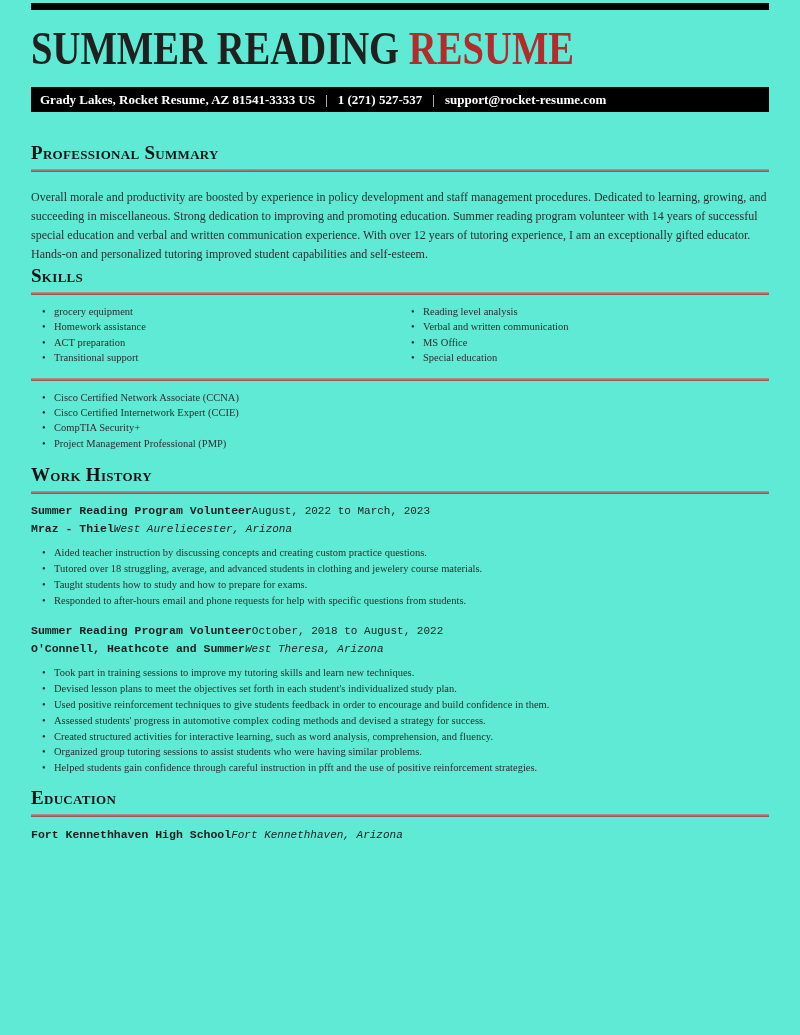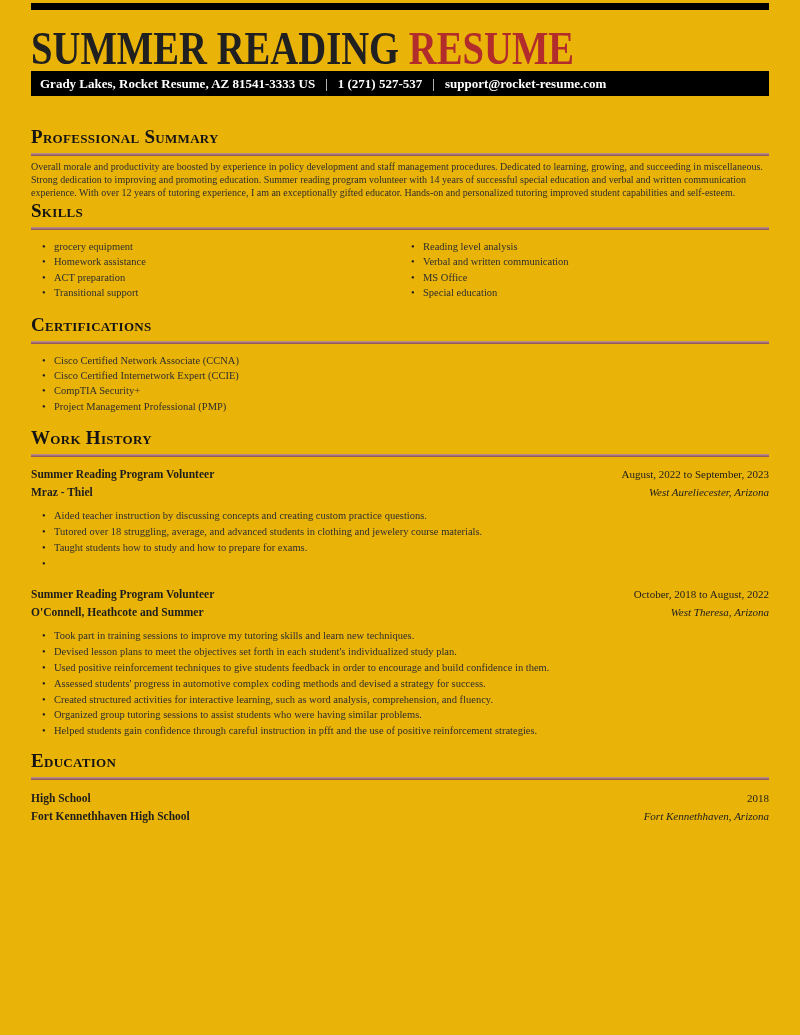--- a/index.html
+++ b/index.html
@@ -1,51 +1,51 @@
 <!DOCTYPE html>
 <html><head>
 <meta charset="utf-8">
 <style>
   * { margin:0; padding:0; box-sizing:border-box; }
   html,body { background:#fff; }
   .page {
-    width:800px; height:1035px; background:#eab308; overflow:hidden;
+    width:800px; height:1035px; background:#5eead4; overflow:hidden;
     font-family:"Liberation Serif", serif; color:#2e2e2e; position:relative;
   }
   .content { padding:0 31px; }
   .top-bar { height:7px; background:#000; margin-top:3px; }
   .title {
     margin-top:16px; font-size:46px; font-weight:bold; color:#202020;
     line-height:45px; white-space:nowrap; transform:scaleX(.84);
     transform-origin:left center;
   }
   .title .accent { color:#b22c2c; }
   .contact-bar {
-    margin-top:0; background:#000; color:#fff; height:25px; line-height:25px;
+    margin-top:16px; background:#000; color:#fff; height:25px; line-height:25px;
     font-size:13px; font-weight:bold; padding-left:9px; white-space:nowrap;
   }
   .contact-bar .sep { margin:0 10px; font-weight:normal; }
   .section-heading {
     font-variant:small-caps; font-weight:700; font-size:19px; line-height:24px;
     color:#141414; letter-spacing:.3px;
   }
   .rule { height:3px; margin-top:4px; background:linear-gradient(#bf9595,#8d4f4f); }
   .sec-summary { margin-top:29px; }
-  .summary-text { margin-top:4px; font-size:10px; line-height:13px; color:#2e2e2e; }
+  .summary-text { margin-top:16px; font-size:12px; line-height:19px; color:#2e2e2e; }
   .sec-skills { margin-top:0; }
   .two-col { display:flex; margin-top:9px; }
   .col { width:50%; }
   .li { display:flex; padding-left:11px; font-size:10.5px; line-height:15.4px; color:#2e2e2e; }
   .dot { width:12px; color:#222; flex:none; }
   .sec-certs { margin-top:12px; }
   .cert-list { margin-top:9px; }
   .sec-work { margin-top:12px; }
   .job1 { margin-top:8px; }
   .job2 { margin-top:14px; }
-  .row { display:flex; justify-content:space-between; line-height:18px; }
+  .row { display:flex; line-height:18px;font-family:Liberation Mono, monospace; }
   .row .left { font-weight:bold; font-size:11.5px; color:#1d1d1d; }
   .row .right { font-size:11px; color:#1d1d1d; }
   .row .right.italic { font-style:italic; }
   .bullets { margin-top:7px; }
   .job-bullets .li { line-height:15.8px; }
   .sec-edu { margin-top:10px; }
   .edu-rows { margin-top:9px; }
 </style>
 </head>
 <body>
@@ -104,21 +104,20 @@
             </div>
           <div class="li">
               <span class="dot">•</span>
               <span>Special education</span>
             </div>
         </div>
       </div>
     </div>
 
     <div class="sec-certs">
-      <div class="section-heading">Certifications</div>
       <div class="rule"></div>
       <div class="cert-list">
         <div class="li">
             <span class="dot">•</span>
             <span>Cisco Certified Network Associate (CCNA)</span>
           </div>
         <div class="li">
             <span class="dot">•</span>
             <span>Cisco Certified Internetwork Expert (CCIE)</span>
           </div>
@@ -133,41 +132,42 @@
       </div>
     </div>
 
     <div class="sec-work">
       <div class="section-heading">Work History</div>
       <div class="rule"></div>
 
       <div class="job1">
         <div class="row">
           <span class="left">Summer Reading Program Volunteer</span>
-          <span class="right">August, 2022 to September, 2023</span>
+          <span class="right">August, 2022 to March, 2023</span>
         </div>
         <div class="row">
           <span class="left">Mraz - Thiel</span>
           <span class="right italic">West Aureliecester, Arizona</span>
         </div>
         <div class="bullets job-bullets">
           <div class="li">
               <span class="dot">•</span>
               <span>Aided teacher instruction by discussing concepts and creating custom practice questions.</span>
             </div>
           <div class="li">
               <span class="dot">•</span>
               <span>Tutored over 18 struggling, average, and advanced students in clothing and jewelery course materials.</span>
             </div>
           <div class="li">
               <span class="dot">•</span>
               <span>Taught students how to study and how to prepare for exams.</span>
             </div>
           <div class="li">
               <span class="dot">•</span>
+              <span>Responded to after-hours email and phone requests for help with specific questions from students.</span>
             </div>
         </div>
       </div>
 
       <div class="job2">
         <div class="row">
           <span class="left">Summer Reading Program Volunteer</span>
           <span class="right">October, 2018 to August, 2022</span>
         </div>
         <div class="row">
@@ -205,24 +205,20 @@
             </div>
         </div>
       </div>
     </div>
 
     <div class="sec-edu">
       <div class="section-heading">Education</div>
       <div class="rule"></div>
       <div class="edu-rows">
         <div class="row">
-          <span class="left">High School</span>
-          <span class="right">2018</span>
-        </div>
-        <div class="row">
           <span class="left">Fort Kennethhaven High School</span>
           <span class="right italic">Fort Kennethhaven, Arizona</span>
         </div>
       </div>
     </div>
 
   </div>
 </div>
 
 </body></html>

